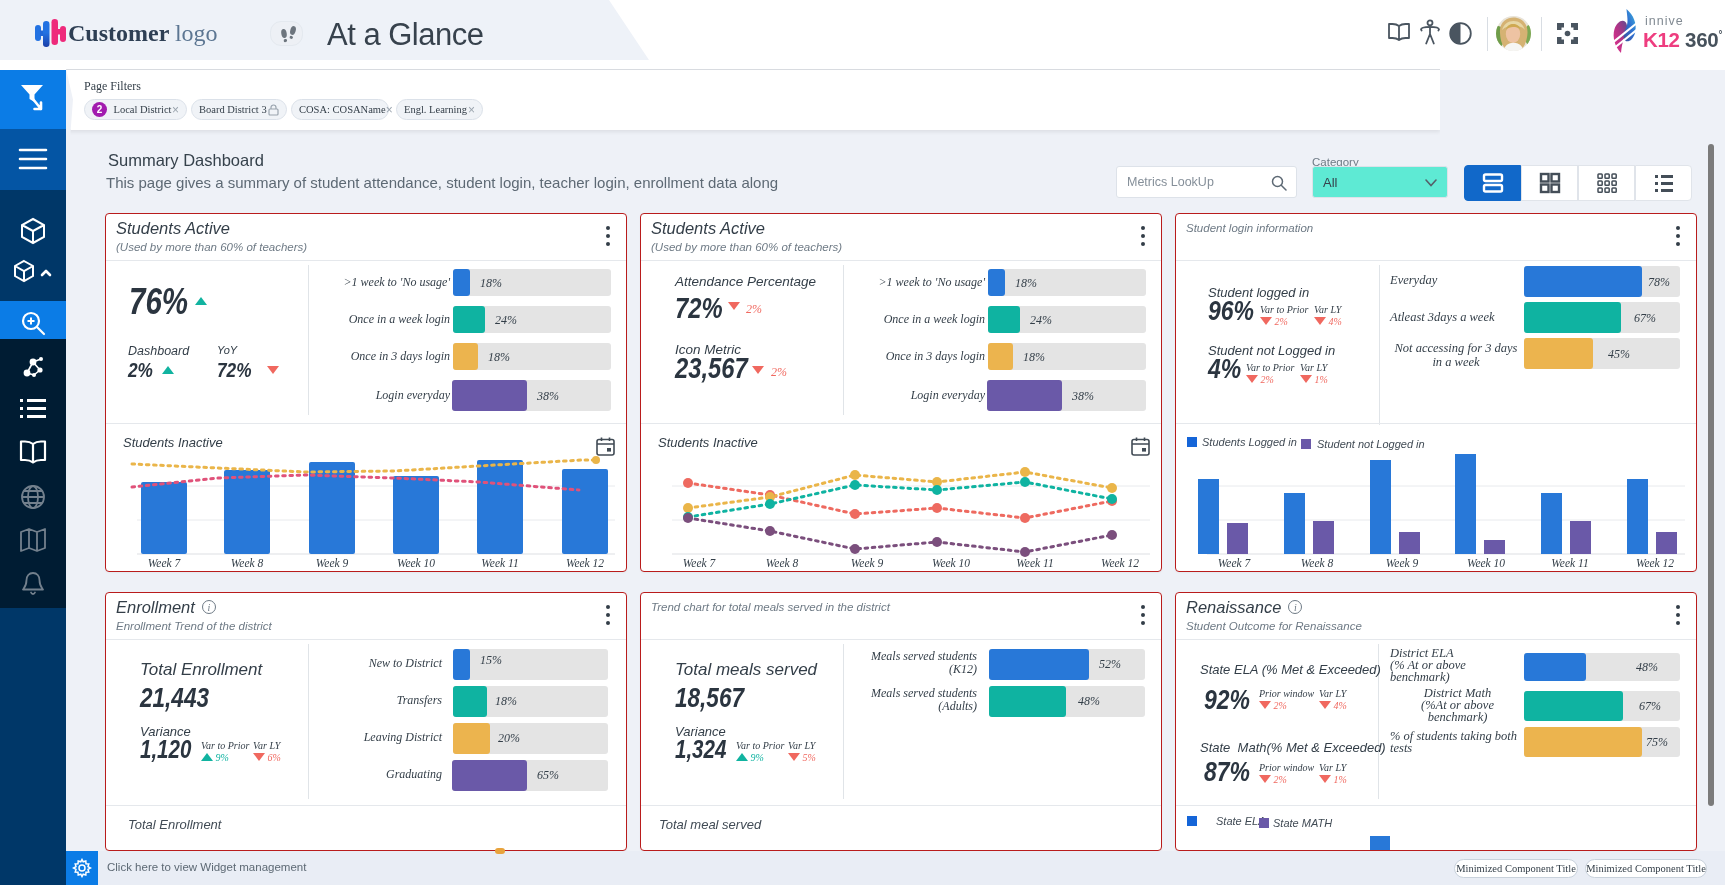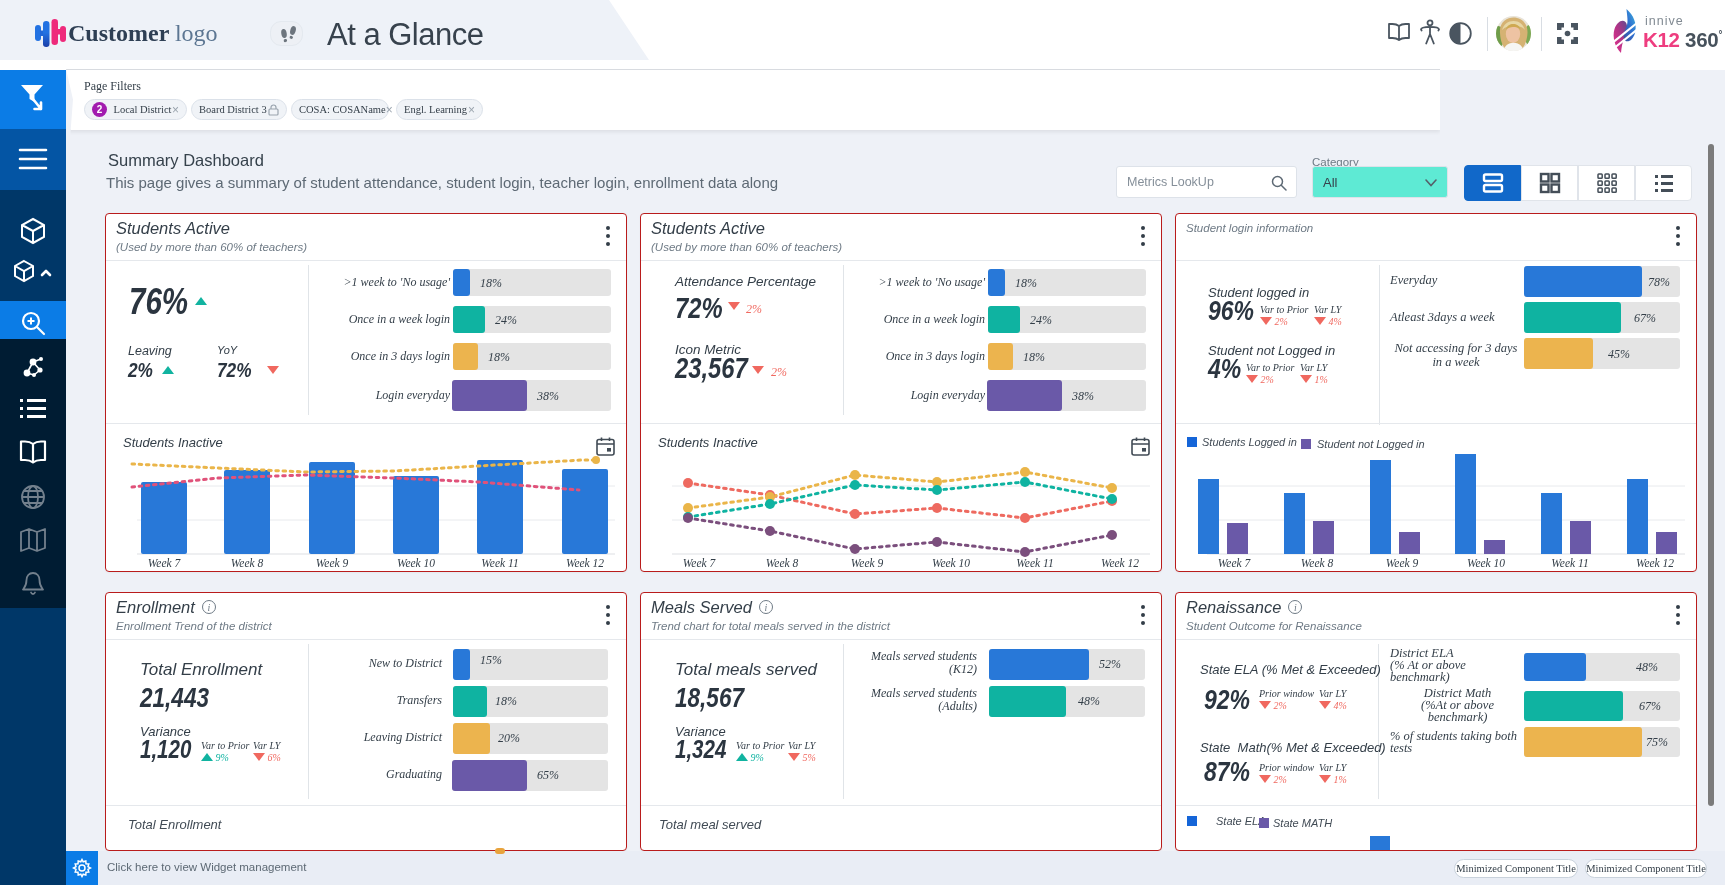--- a/index.html
+++ b/index.html
@@ -324,21 +324,21 @@
       <div class="kebab">
         <i></i>
         <i></i>
         <i></i>
       </div>
     </div>
   <div class="chr"></div>
   <div class="vdiv" style="left:202px;top:51px;height:150px;"></div>
   <div class="abs big" style="left:23px;top:70px;font-size:36px;">76%</div>
   <span class="tri-up abs" style="left:89px;top:83px;"></span>
-  <div class="abs lbl" style="left:22px;top:130px;font-size:12.5px;">Leaving</div>
+  <div class="abs lbl" style="left:22px;top:130px;font-size:12.5px;">Dashboard</div>
   <div class="abs big" style="left:22px;top:145px;font-size:21px;">2%</div>
   <span class="tri-up abs" style="left:56px;top:152px;"></span>
   <div class="abs lbl" style="left:111px;top:130px;font-size:11px;">YoY</div>
   <div class="abs big" style="left:111px;top:145px;font-size:21px;">72%</div>
   <span class="tri-dn abs" style="left:161px;top:152px;"></span>
   <div class="bar-label" style="left:134px;top:61px;width:210px;">&gt;1 week to 'No usage'</div>
   <div class="track" style="left:347px;top:55px;width:158px;height:27px;"></div>
   <div class="fill" style="left:347px;top:55px;width:17px;height:27px;background:#2878d8;"></div>
   <div class="pct" style="left:374px;top:62px;">18%</div>
   <div class="bar-label" style="left:134px;top:98px;width:210px;">Once in a week login</div>
@@ -582,21 +582,20 @@
   <div class="bar-label" style="left:134px;top:174px;width:202px;">Graduating</div>
   <div class="track" style="left:346px;top:167px;width:156px;height:31px;"></div>
   <div class="fill" style="left:346px;top:167px;width:75px;height:31px;background:#6a59a8;"></div>
   <div class="pct" style="left:431px;top:175px;">65%</div>
   <div class="abs" style="left:0;right:0;top:212px;border-top:1px solid #e5e8ec;"></div>
   <div class="abs" style="left:22px;top:224px;font-size:13px;color:#414b55;">Total Enrollment</div>
   </div>
 
 <div class="card" style="left:640px;top:592px;width:522px;height:259px;overflow:hidden;">
   <div class="chead">
-      <div class="ctitle">Meals Served<span class="info">i</span></div>
       <div class="csub">Trend chart for total meals served in the district</div>
       <div class="kebab">
         <i></i>
         <i></i>
         <i></i>
       </div>
     </div>
   <div class="chr"></div>
   <div class="vdiv" style="left:202px;top:51px;height:155px;"></div>
   <div class="abs lbl" style="left:34px;top:67px;font-size:17px;">Total meals served</div>

